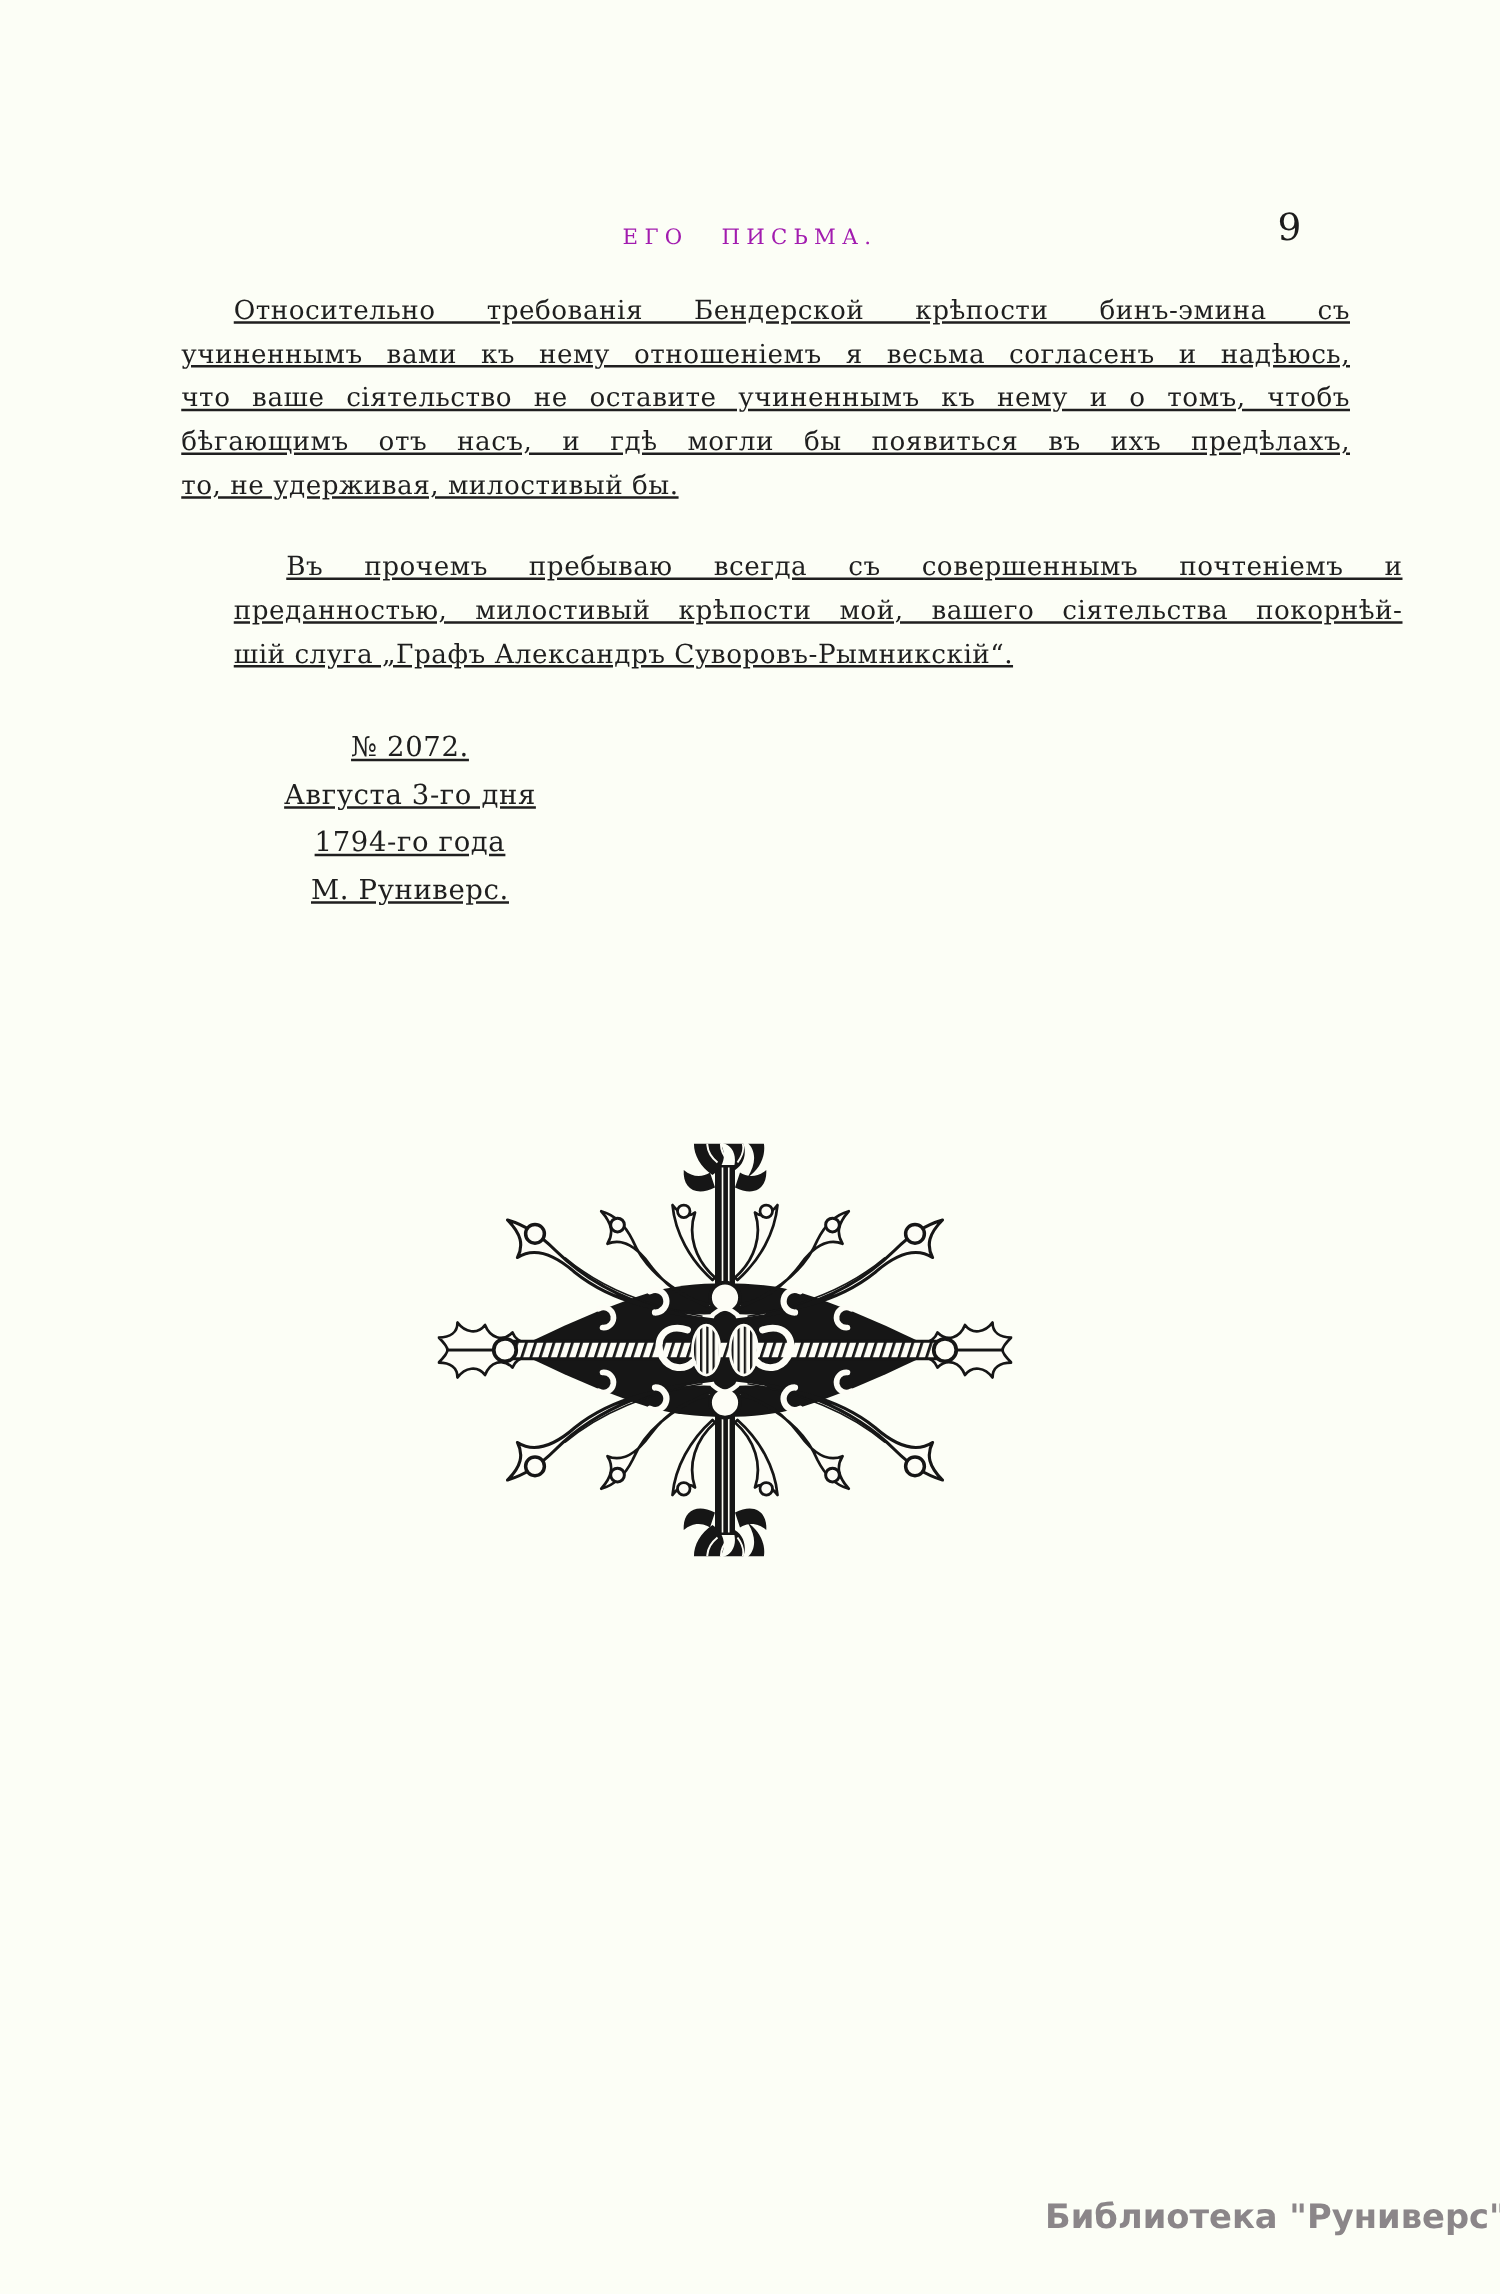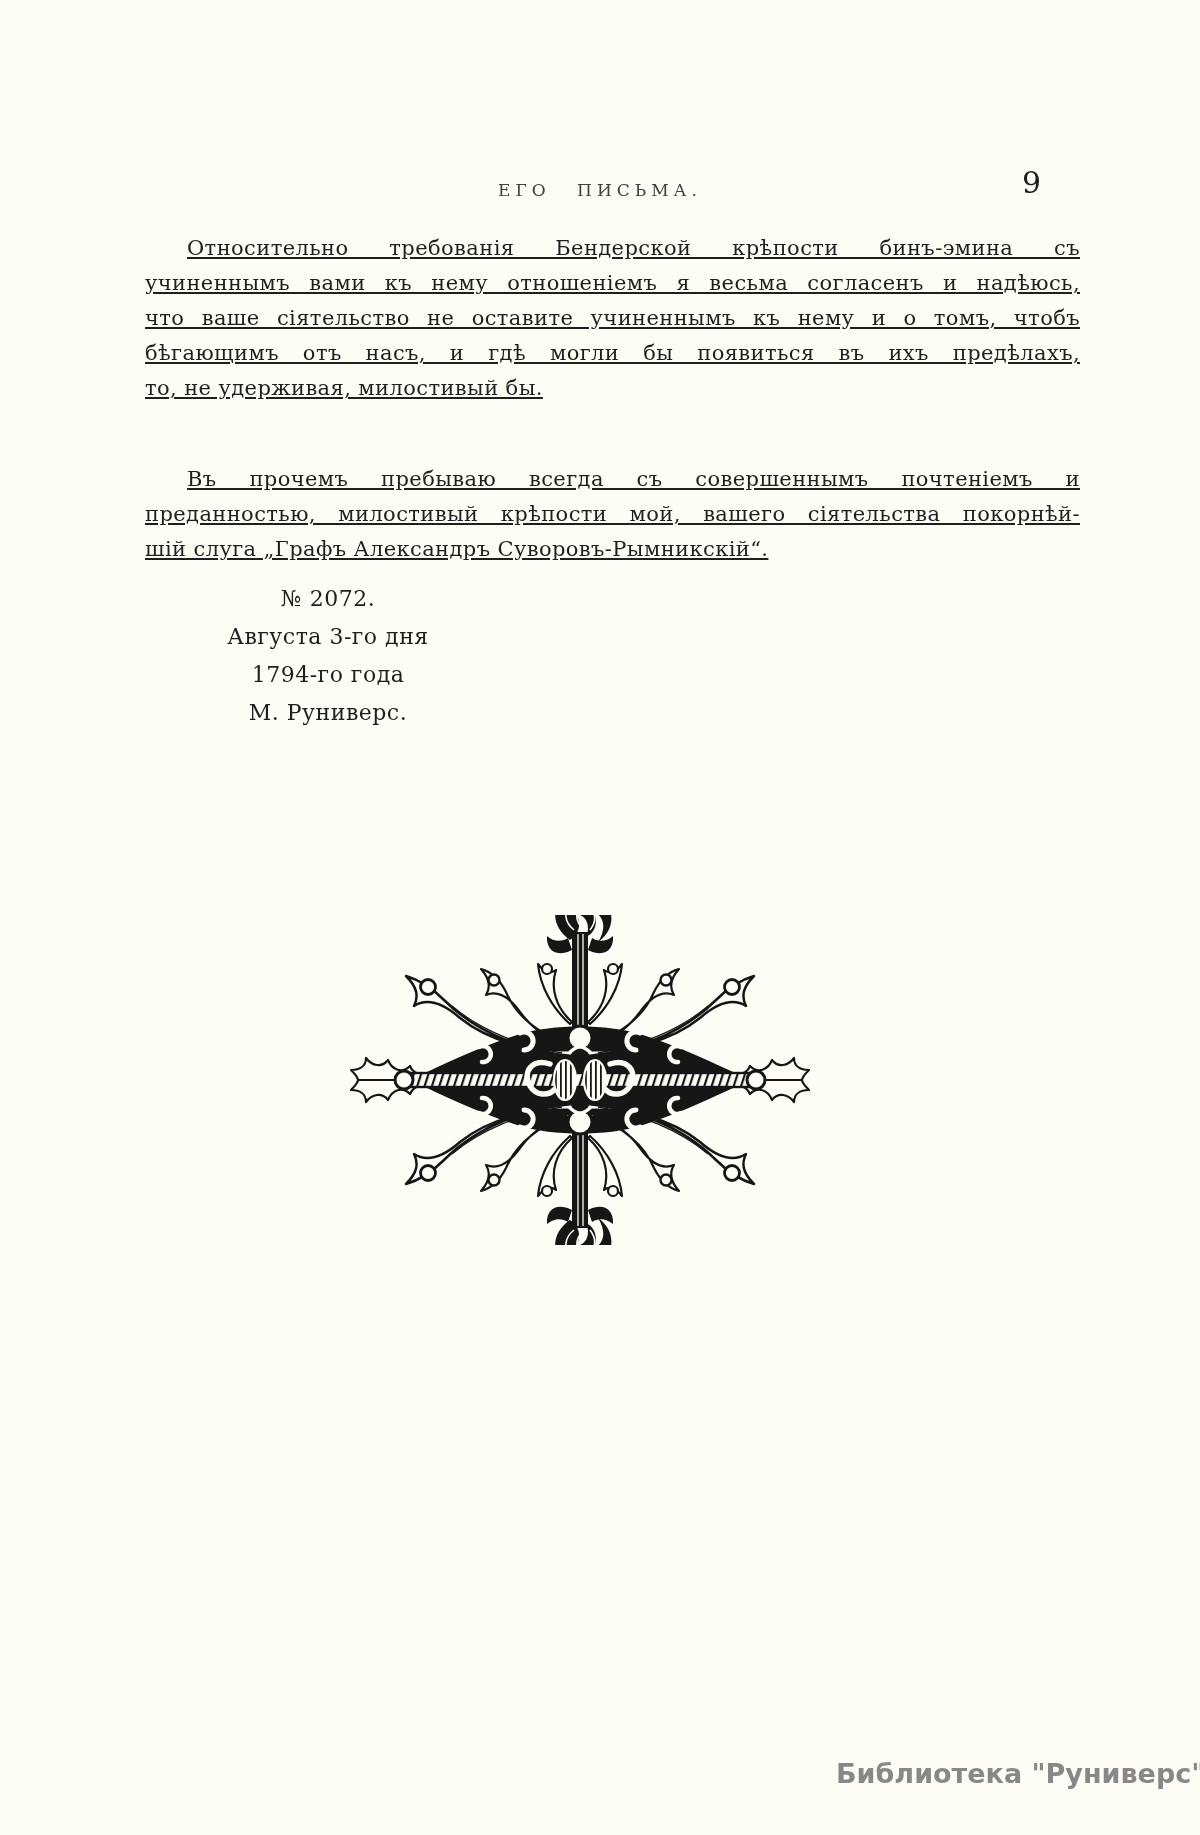--- a/index.html
+++ b/index.html
@@ -10,41 +10,42 @@
     margin:0 auto;
     background:#fcfef6;
     color:#1f1f1f;
     font-family:"DejaVu Serif", serif;
     overflow:hidden;
   }
   .header-title {
     position:absolute; left:0; top:180px; width:1200px;
     text-align:center;
     font-size:17px; letter-spacing:5px; word-spacing:16px;
-    color:#404040;
+    color:#a21caf;
   }
   .page-number {
     position:absolute; left:1022px; top:165px;
     font-size:30px; color:#1c1c1c;
   }
   .para {
     position:absolute; left:145px; width:935px;
     font-size:21px; line-height:35px;
     letter-spacing:0.4px;
   }
   .para-1 { top:231px; }
-  .para-2 { top:462px; }
+  .para-2 { top:436px;margin-left:42px; }
   .tline { text-align:justify; text-align-last:justify; height:35px;text-decoration:underline; }
   .tline.indent { padding-left:42px; }
   .tline.last { text-align-last:left; }
   .signature {
     position:absolute; left:213px; top:580px; width:230px;
     text-align:center;
     font-size:22px; line-height:38px;
     letter-spacing:0.5px;
+    text-decoration:underline;
   }
   .ornament {
     position:absolute; left:350px; top:915px;
     width:460px; height:330px;
   }
   .watermark {
     position:absolute; left:836px; top:1758px;
     font-family:"DejaVu Sans", sans-serif;
     font-weight:bold; font-size:27px;
     color:#8b8689;

